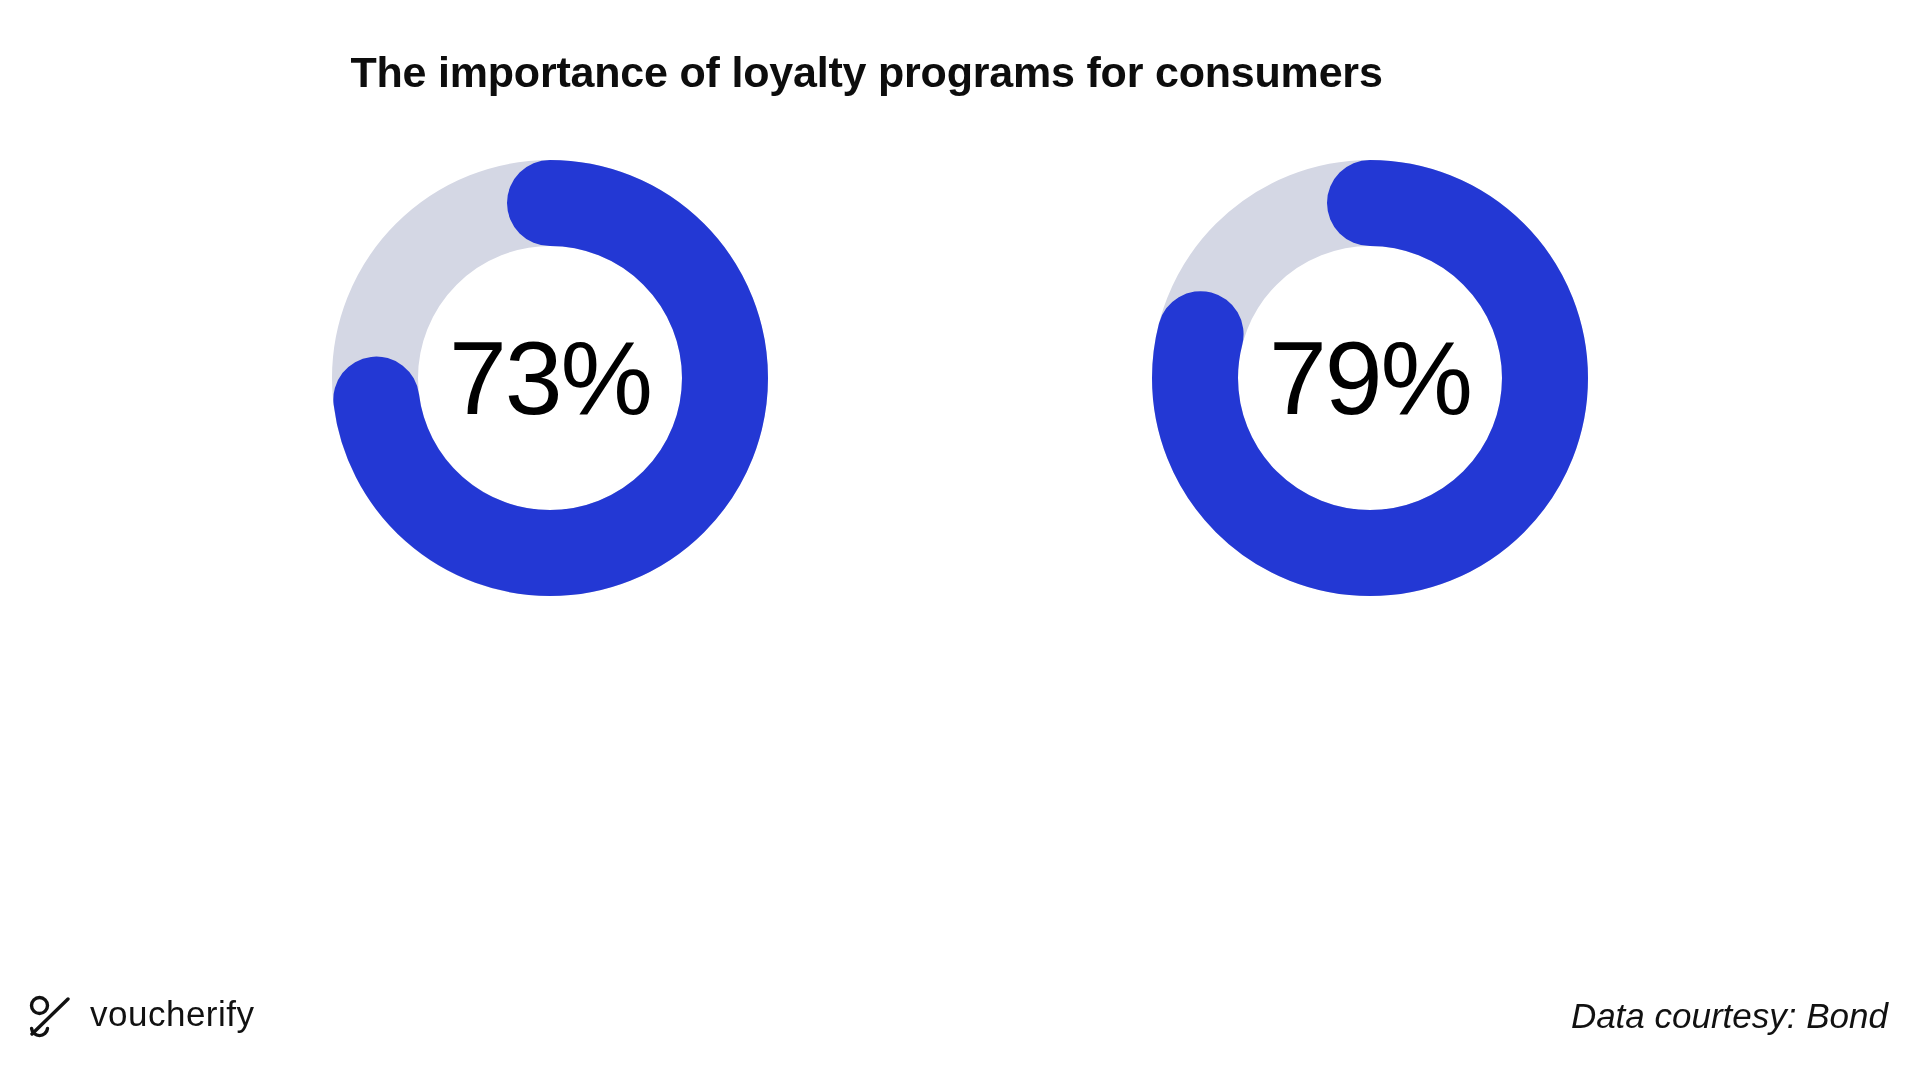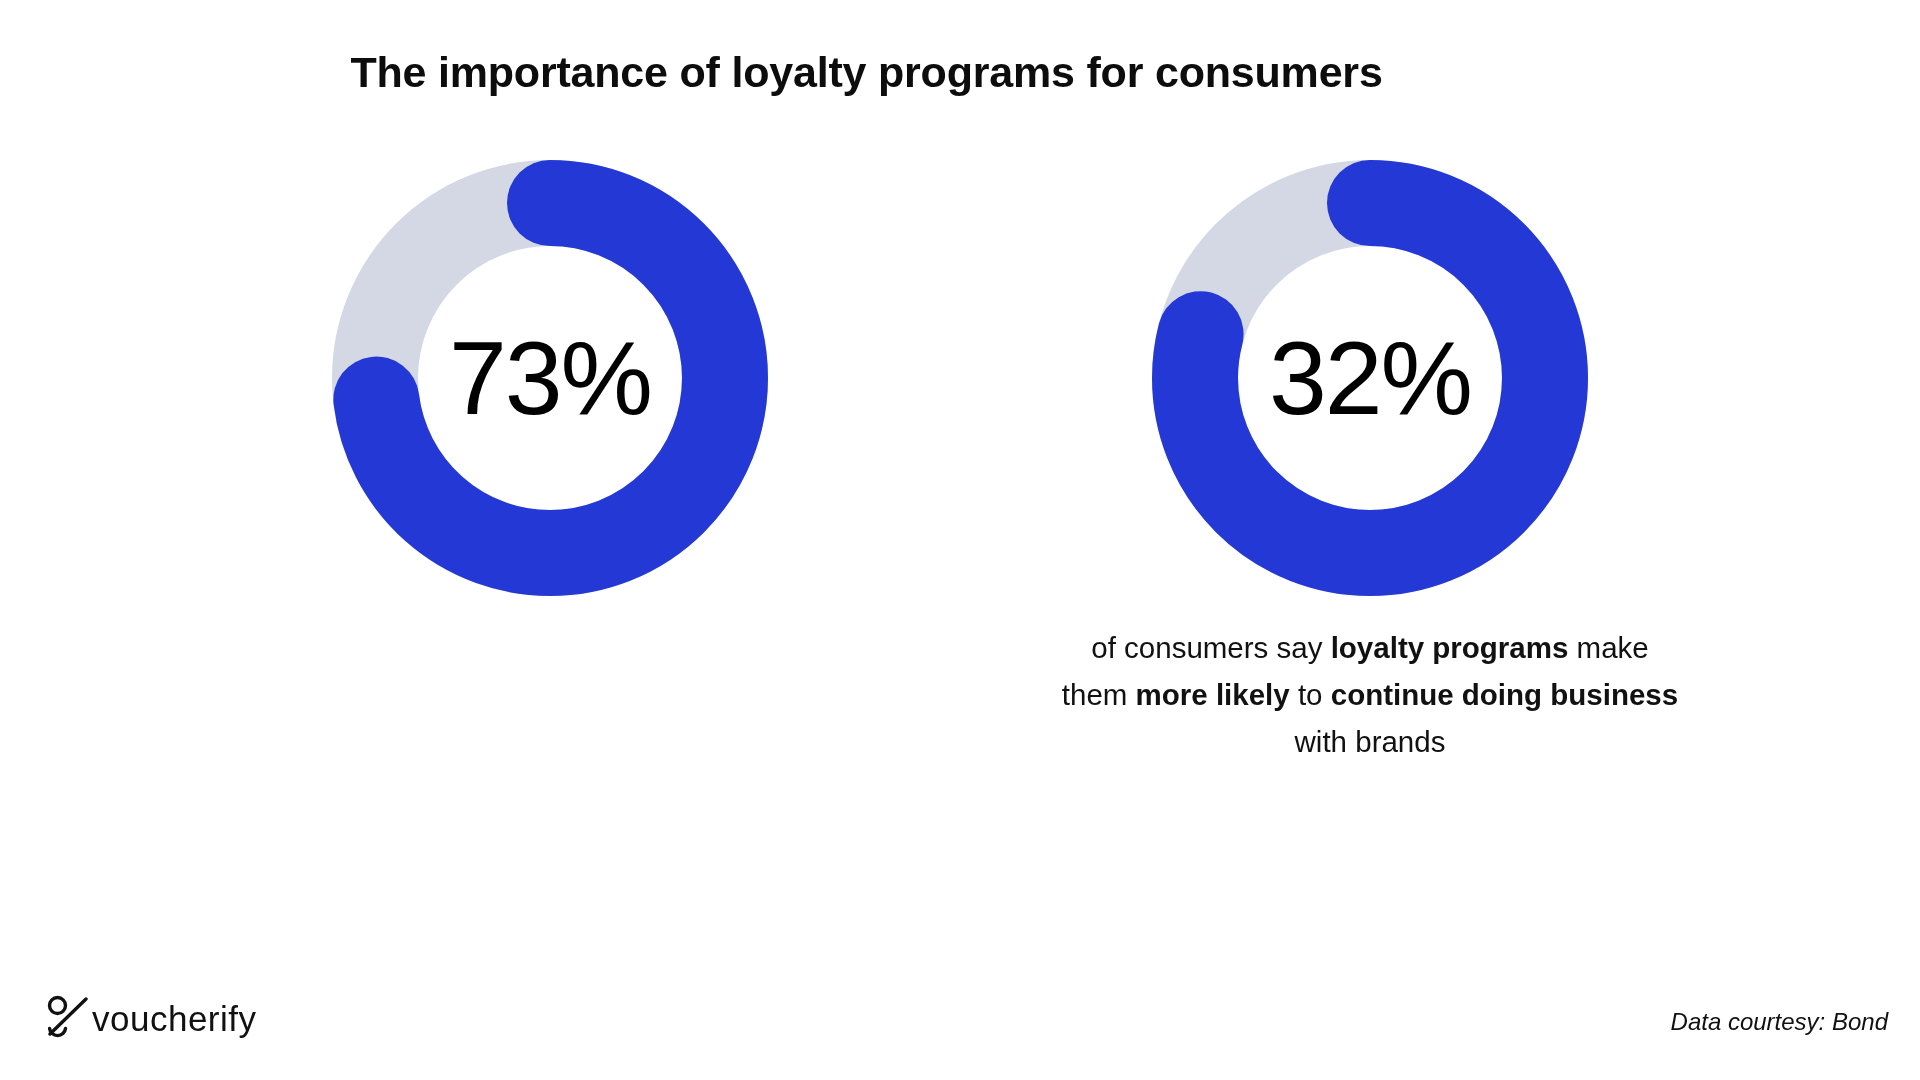--- a/index.html
+++ b/index.html
@@ -88,37 +88,38 @@
   
   .footer {
     position: absolute;
     bottom: 0;
     left: 0;
     width: 1920px;
     height: 120px;
   }
   .logo {
     position: absolute;
-    left: 46px;
+    left: 28px;
     bottom: 36px;
     display: flex;
-    align-items: center;
+    align-items: flex-start;
+    gap: 16px;
   }
   .logo-mark { display: block; }
   .logo-word {
     font-size: 35px;
     font-weight: 500;
     letter-spacing: 0.5px;
     color: #111111;
   }
   .data-credit {
     position: absolute;
     right: 32px;
     bottom: 44px;
-    font-size: 24px;
+    font-size: 35px;
     font-style: italic;
     color: #111111;
   }
 </style>
 </head>
 <body>
 
 <div class="page-title">The importance of loyalty programs for consumers</div>
 
 <div class="charts-row">
@@ -132,23 +133,22 @@
       <div class="donut-center-label">73%</div>
     </div>
   </div>
 
   <div class="chart-block right-block">
     <div class="donut-wrap">
       <svg class="donut-svg" viewBox="0 0 436 436">
         <circle cx="218" cy="218" r="175" fill="none" stroke="#D4D7E4" stroke-width="86"></circle>
         <circle class="donut-value-arc" cx="218" cy="218" r="175" fill="none" stroke="#2338D4" stroke-width="86" stroke-linecap="round" transform="rotate(-90 218 218)" stroke-dasharray="868.6503687175777 1099.5574287564275"></circle>
       </svg>
-      <div class="donut-center-label">32%</div>
+      <div class="donut-center-label">79%</div>
     </div>
-    <div class="caption"><span>of consumers say </span><b>loyalty programs</b><span> make them </span><b>more likely</b><span> to </span><b>continue doing business</b><span> with brands</span></div>
   </div>
 
 </div>
 
 <div class="footer">
   <div class="logo">
     <span class="logo-mark">
       <svg width="46" height="46" viewBox="0 0 46 46" aria-hidden="true">
         <circle cx="11.5" cy="11.5" r="8" fill="none" stroke="#111111" stroke-width="3.4"></circle>
         <path d="M 3.6 34.5 A 8 8 0 0 0 19.5 34.5" fill="none" stroke="#111111" stroke-width="3.4" stroke-linecap="round"></path>

